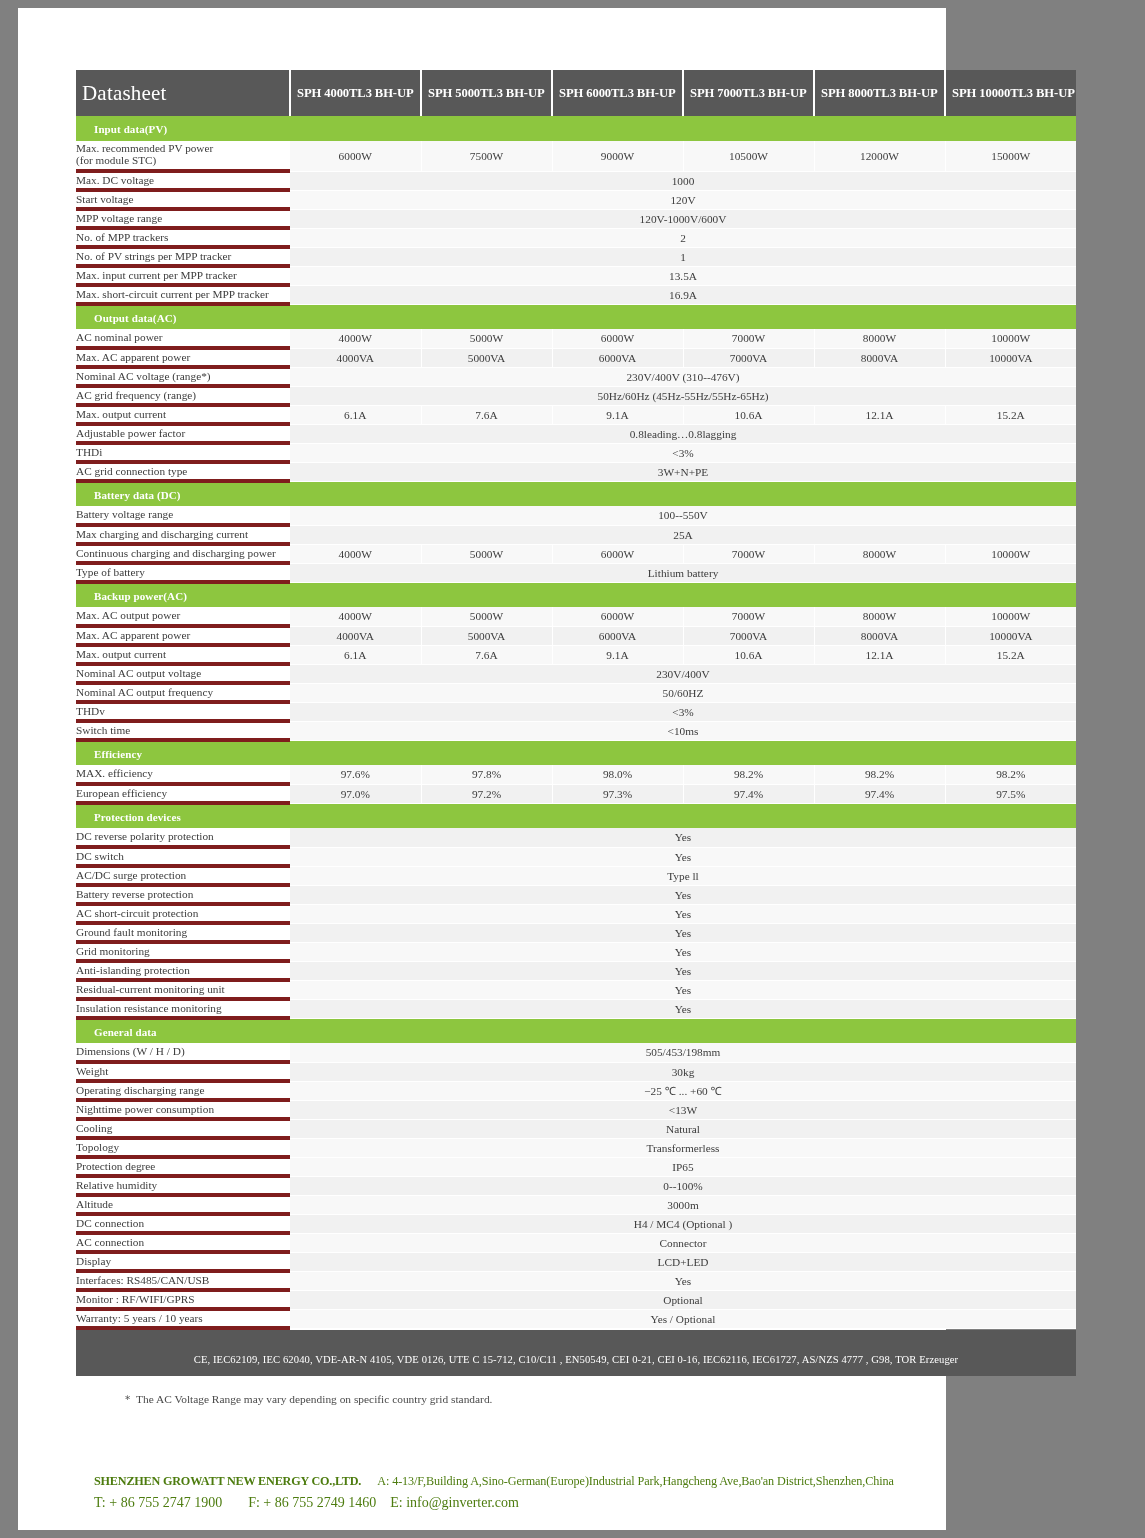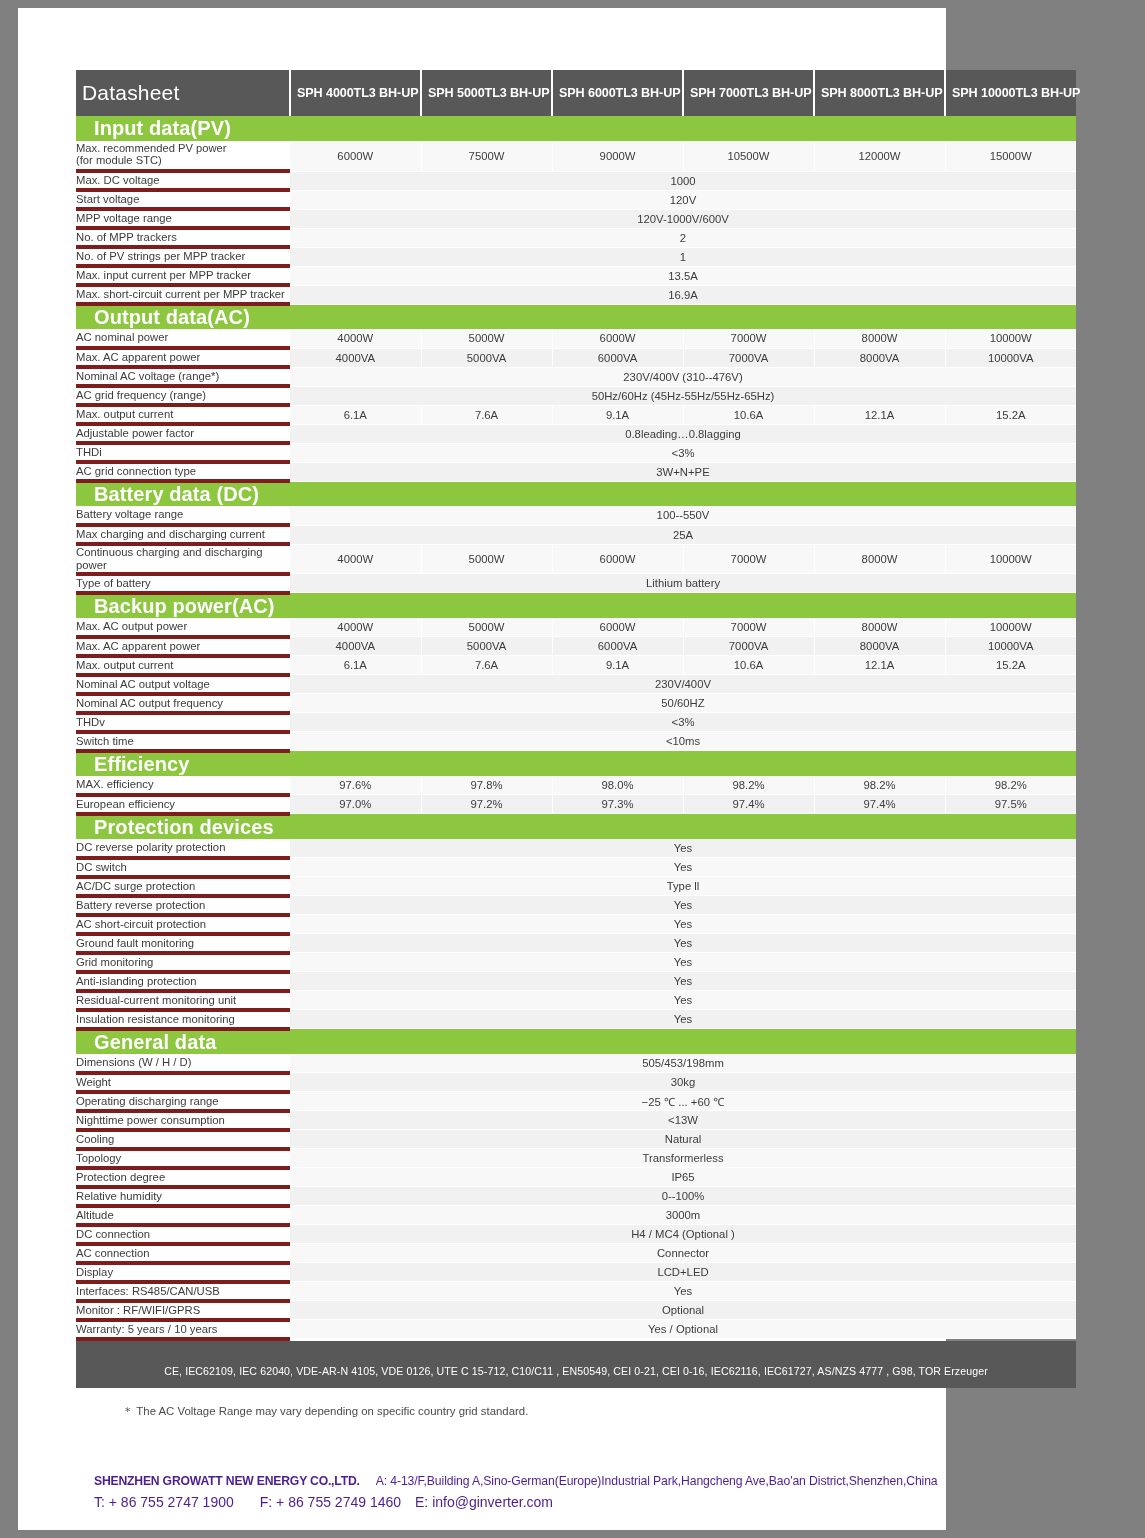--- a/index.html
+++ b/index.html
@@ -13,20 +13,21 @@
     background: #808080;
     position: relative;
     overflow: hidden;
   }
   .sheet {
     position: absolute;
     left: 18px; top: 8px;
     width: 928px; height: 1522px;
     background: #ffffff;
     box-shadow: 0 0 0 0 rgba(0,0,0,0);
+    font-family: Liberation Serif, serif;
   }
   .inner {
     position: absolute;
     left: 58px; top: 62px;
     width: 1000px;
   }
 
   table.ds {
     border-collapse: collapse;
     width: 1000px;
@@ -57,21 +58,21 @@
     font-weight: bold;
     text-align: left;
     letter-spacing: -.1px;
     white-space: nowrap;
   }
 
   
   tr.section td {
     background: #8dc63f;
     color: #ffffff;
-    font-size: 20px;
+    font-size: 11px;
     font-weight: bold;
     height: 25px;
     padding: 0 0 0 18px;
     letter-spacing: .1px;
   }
 
   
   tr.row td {
     font-size: 11.3px;
     color: #3c3c3c;
@@ -118,21 +119,21 @@
     padding: 16px 0 0 6px;
     margin-left: 40px;
   }
 
   
   .company {
     position: absolute;
     left: 76px;
     top: 1466px;
     width: 980px;
-    color: #4c1d95;
+    color: #4d7c0f;
   }
   .company .line1 { font-size: 12.2px; white-space: nowrap; }
   .company .cname { font-weight: bold; letter-spacing: -.2px; }
   .company .addr { font-weight: normal; margin-left: 16px; letter-spacing: -.1px; }
   .company .line2 { font-size: 14px; margin-top: 6px; white-space: nowrap; }
   .company .line2 span.gap { display: inline-block; width: 26px; }
   .company .line2 span.gap2 { display: inline-block; width: 14px; }
 </style>
 </head>
 <body>

